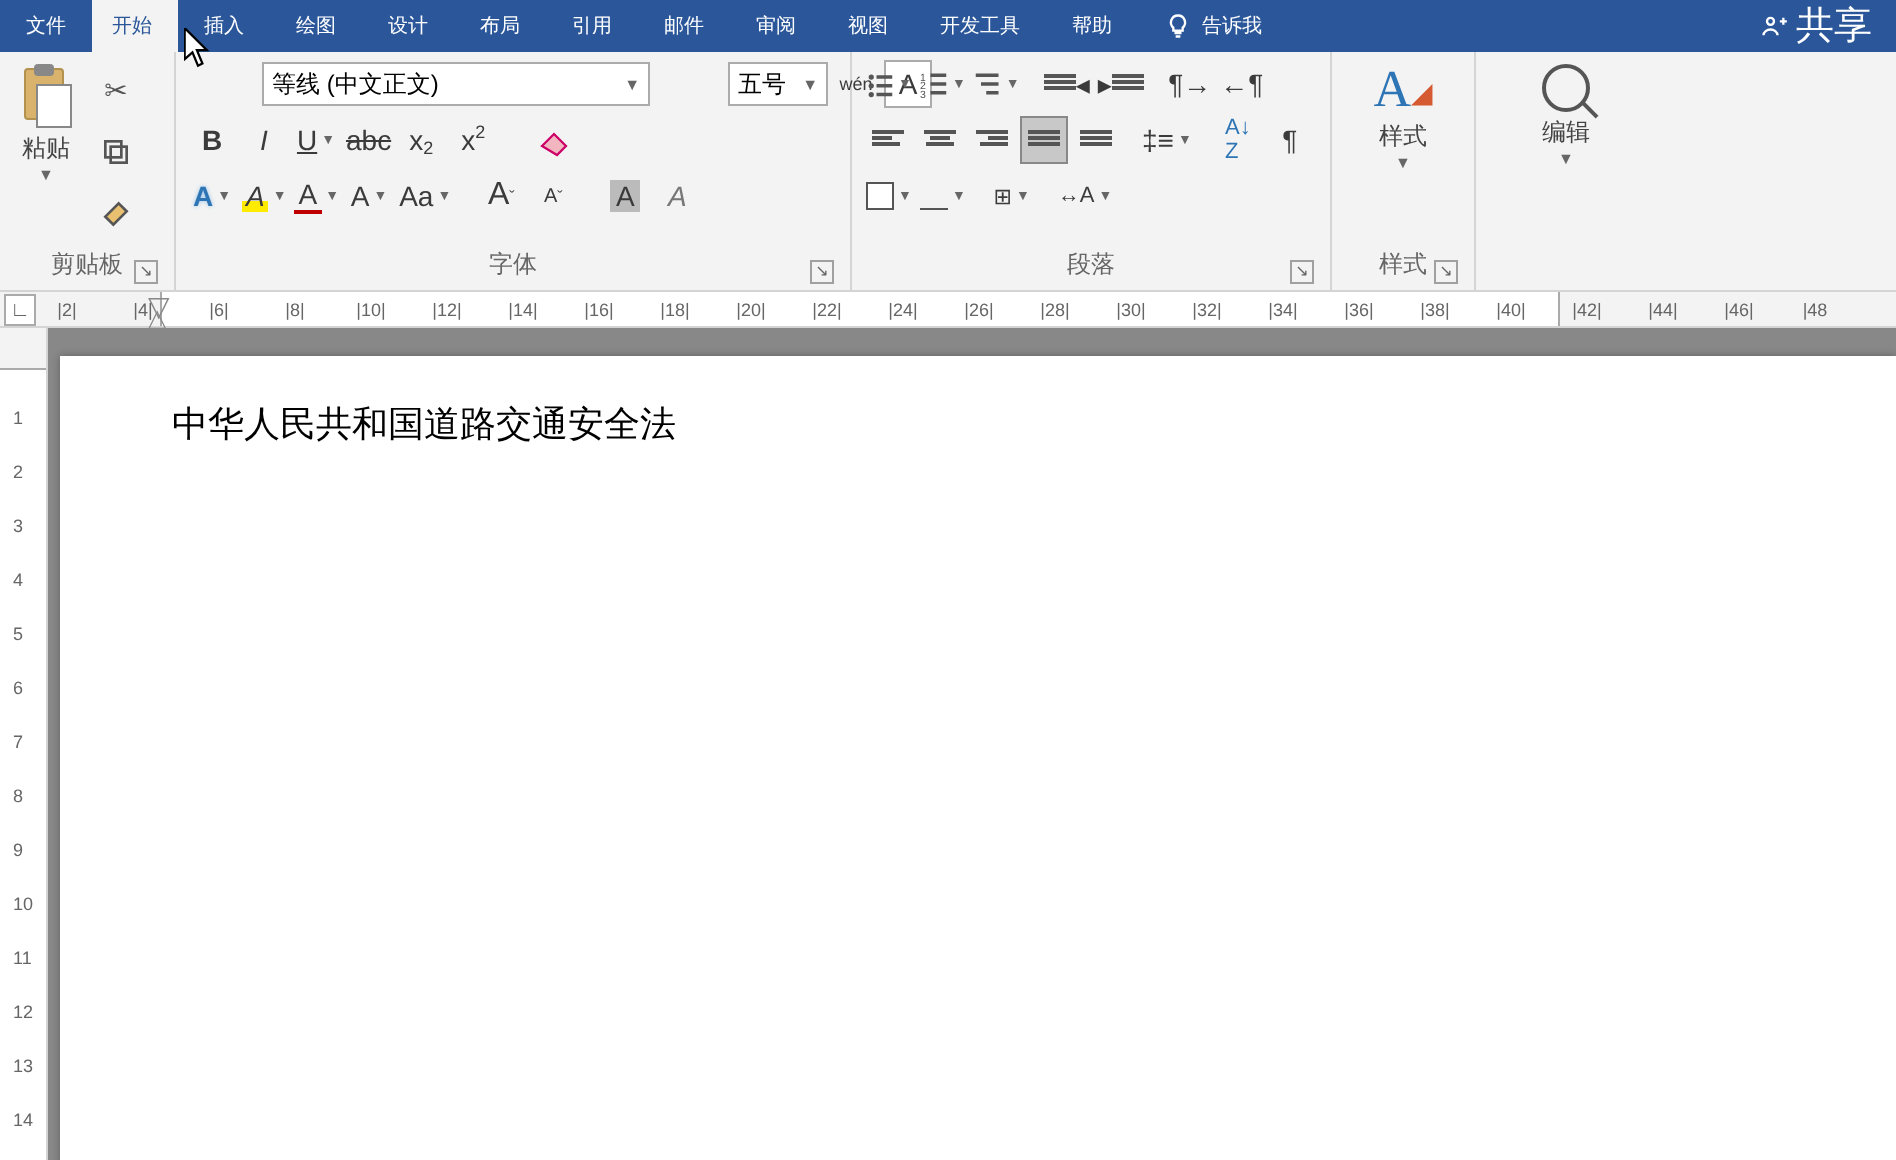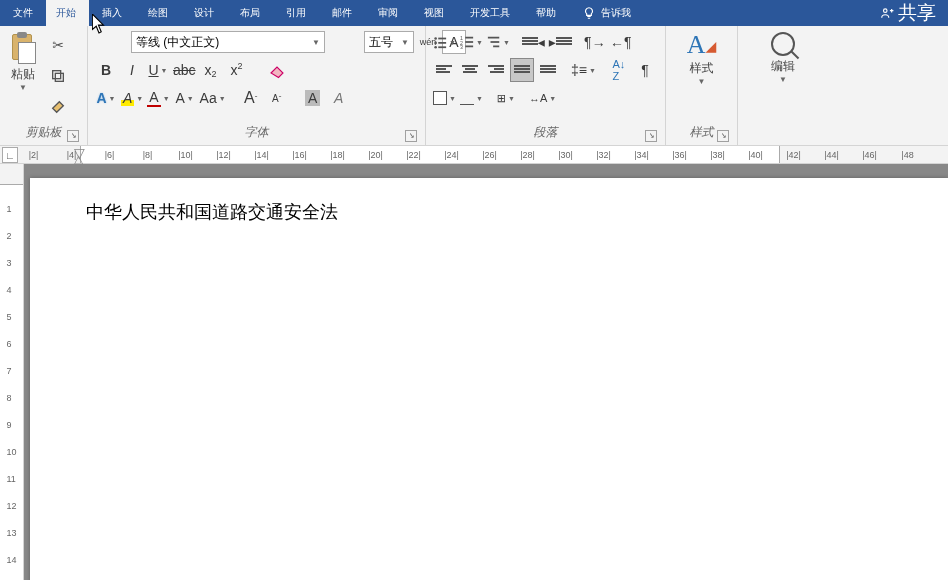--- a/index.html
+++ b/index.html
@@ -10,21 +10,21 @@
 .tab { padding:0 13px; display:flex; align-items:center; font-size:10px; cursor:pointer; }
 .tab.active { background:#f3f3f3; color:#2b579a;padding-left:10px; }
 .tab.tellme { display:flex; align-items:center; gap:5px; }
 .spacer { flex:1; }
 .share { padding:0 12px; display:flex; align-items:center; gap:4px; font-size:19px; }
 
 
 .ribbon { background:#f3f3f3; border-bottom:1px solid #d4d4d4; height:120px; display:flex; }
 .group { border-right:1px solid #d4d4d4; padding:4px 6px 0 6px; display:flex; flex-direction:column; }
 .group-body { flex:1; display:flex; }
-.group-label { text-align:center; font-size:12px; color:#666; padding:2px 0 4px 0; position:relative;font-style:italic;}
+.group-label { text-align:center; font-size:12px; color:#666; padding:2px 0 4px 0; position:relative;}
 .group-label .launcher { position:absolute; right:2px; bottom:3px; width:12px; height:12px; border:1px solid #a0a0a0; font-size:8px; line-height:10px; color:#666; }
 
 
 .clip-col1 { display:flex; flex-direction:column; align-items:flex-start; justify-content:flex-start; width:38px;}
 .clip-col2 { display:flex; flex-direction:column; justify-content:space-around; padding-left:4px; width:26px;}
 .paste-btn { width:34px; text-align:center; }
 .paste-ico { width:30px; height:32px; margin:2px auto 0 auto; position:relative;}
 .paste-ico .board{position:absolute;left:4px;top:2px;width:20px;height:26px;background:#d9b36c;border:1px solid #b2924e;border-radius:2px;}
 .paste-ico .clip{position:absolute;left:9px;top:0;width:10px;height:6px;background:#888;border-radius:2px;}
 .paste-ico .sheet{position:absolute;left:10px;top:10px;width:18px;height:22px;background:#fff;border:1px solid #888;}

